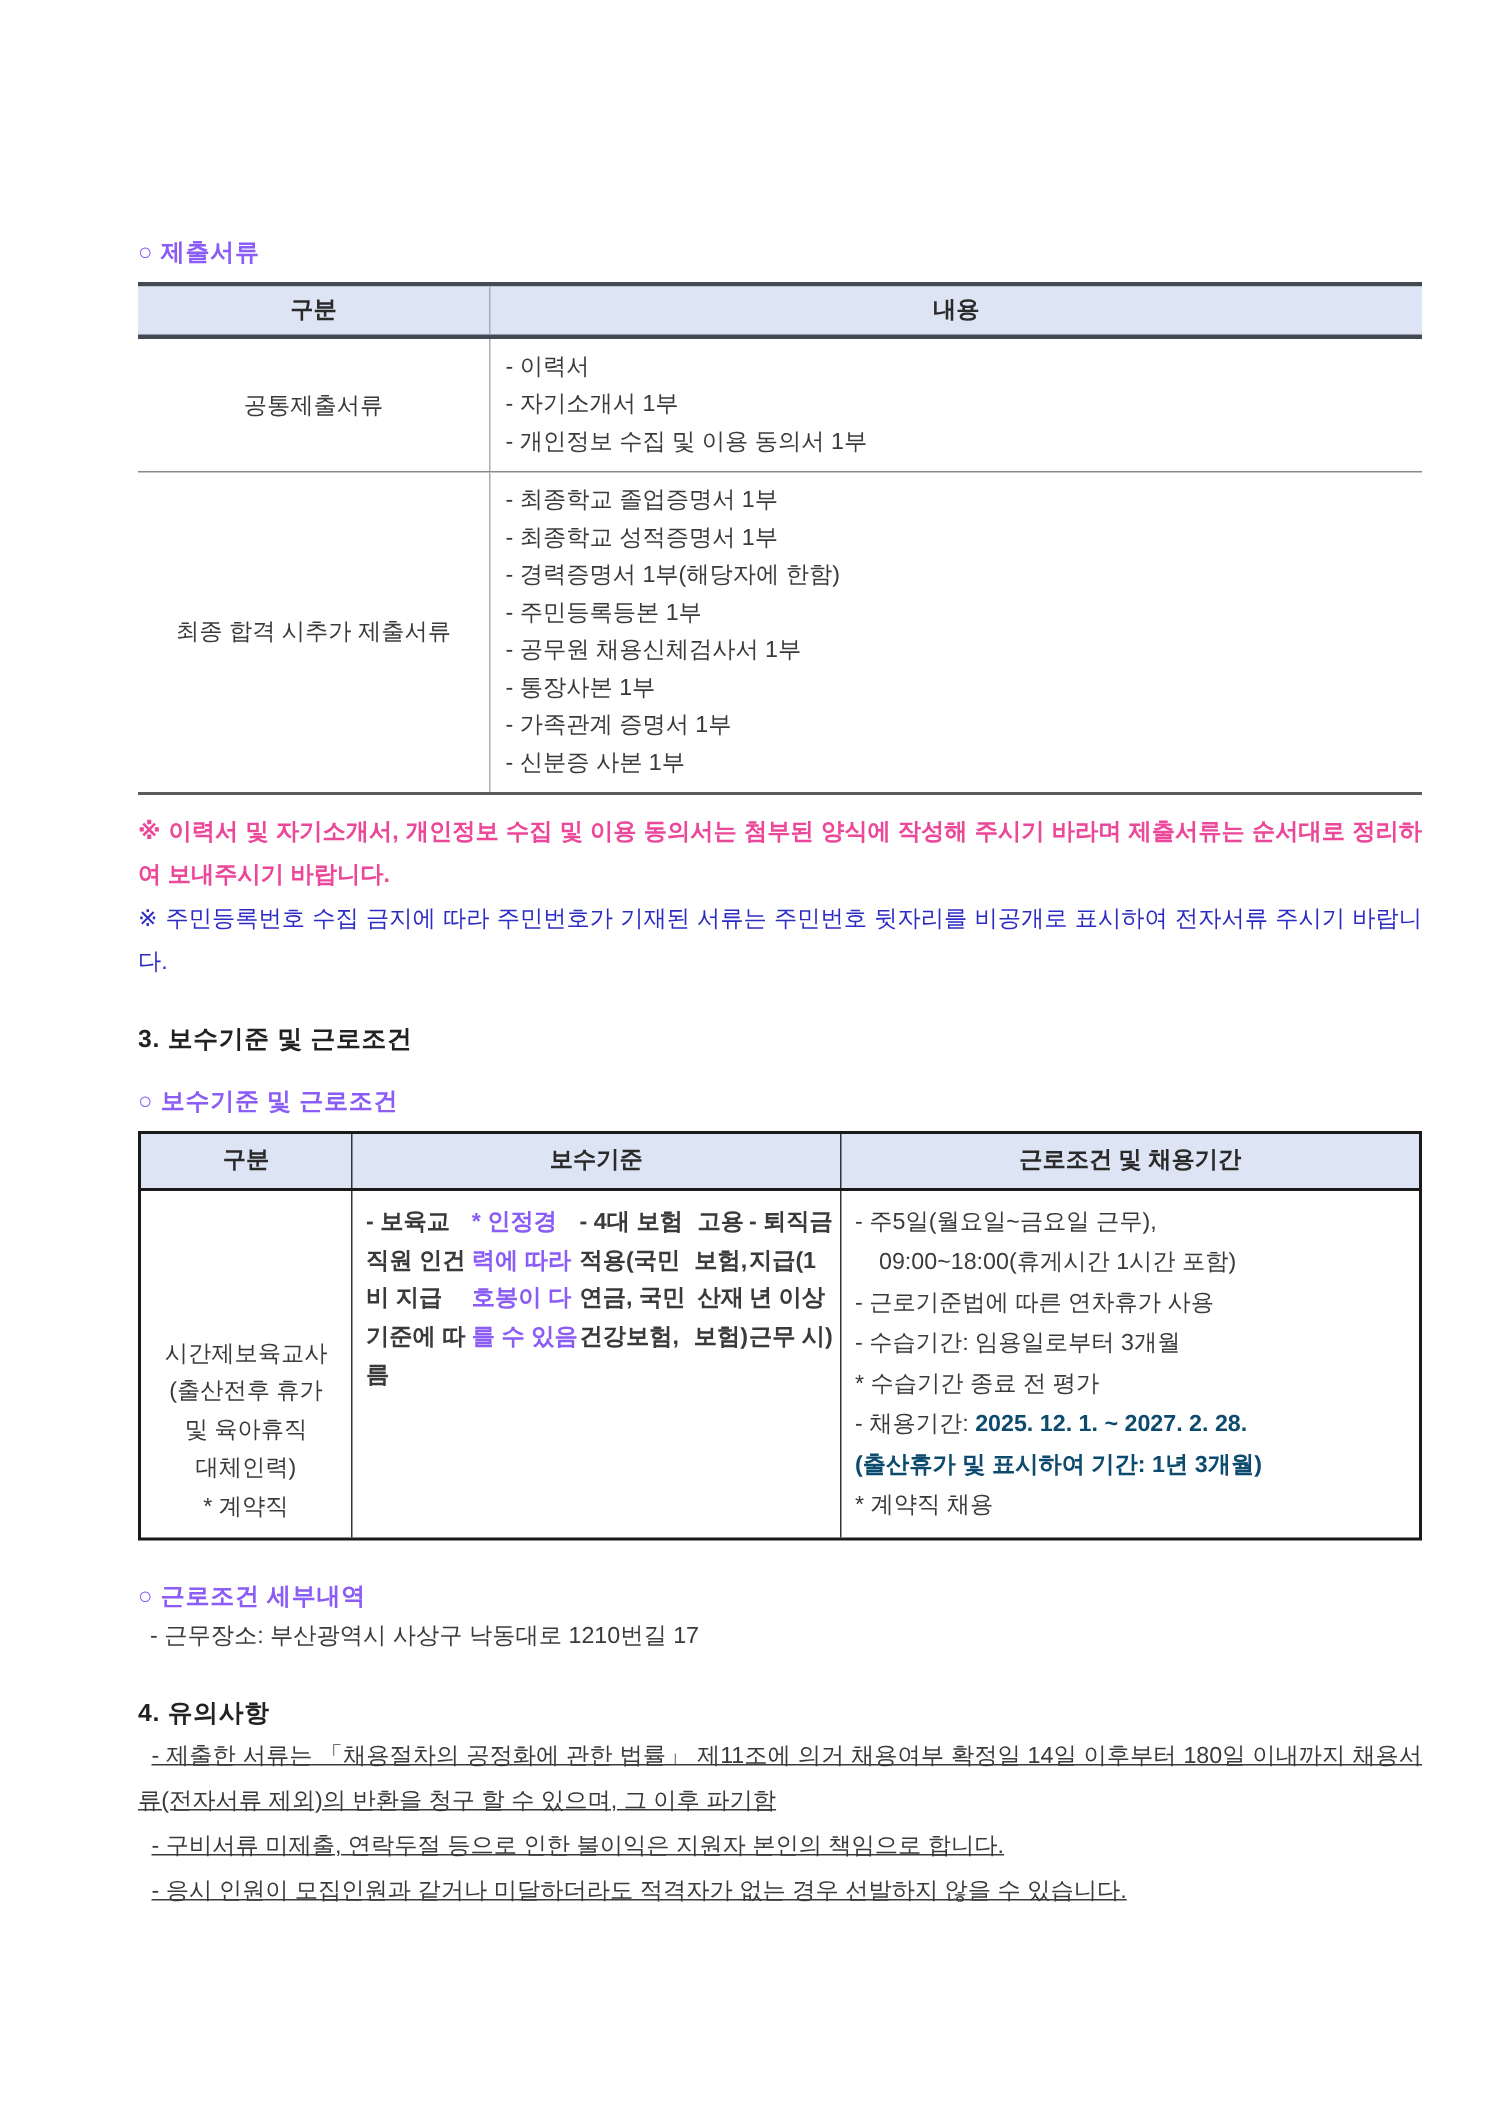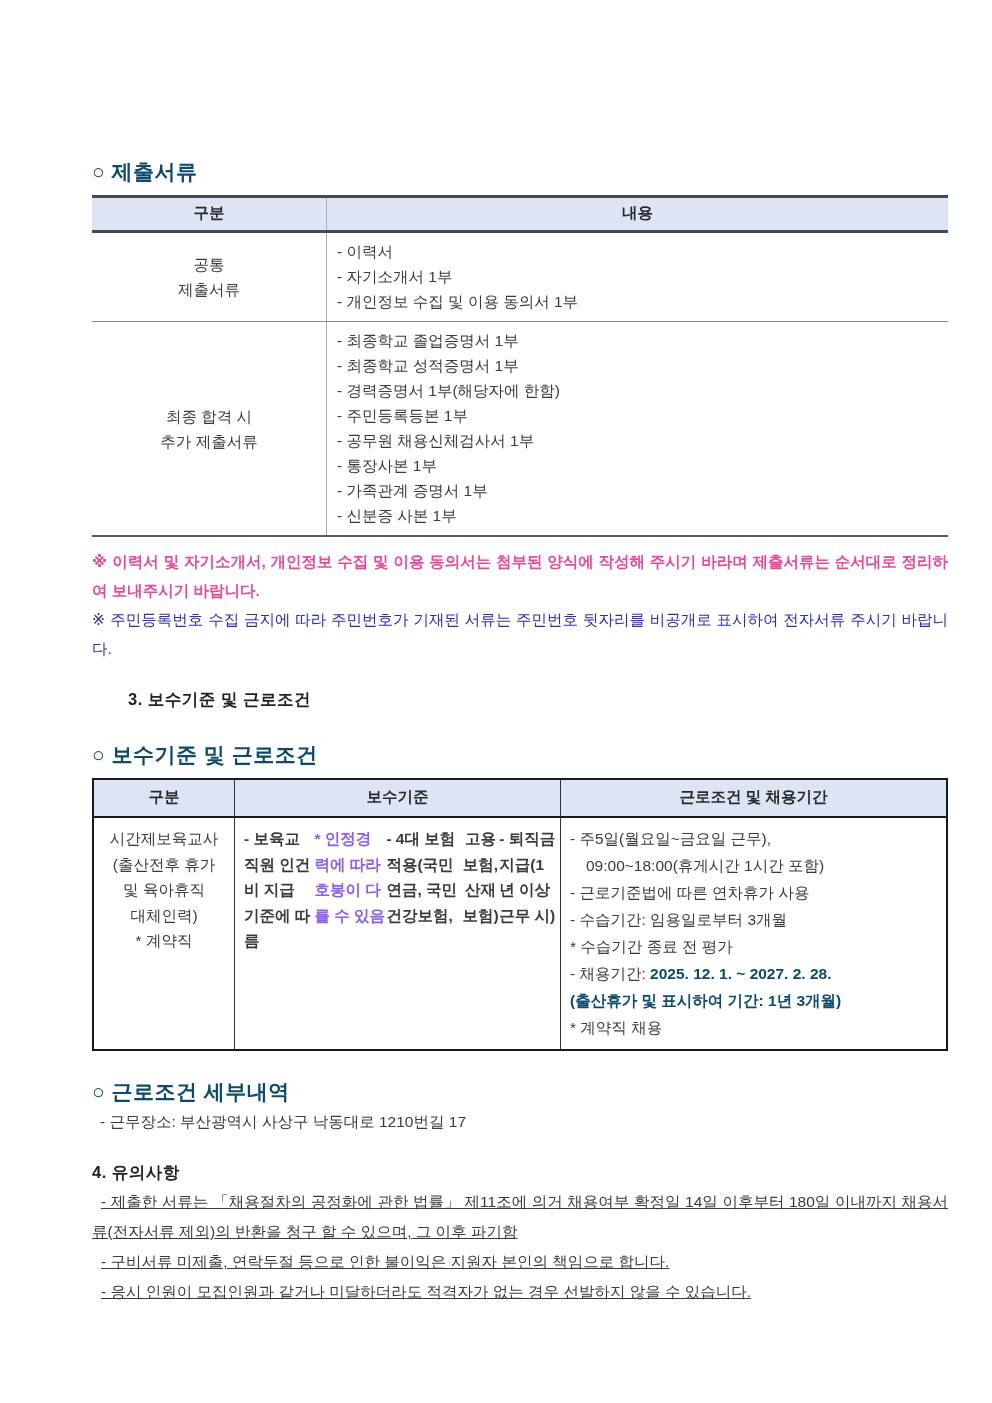--- a/index.html
+++ b/index.html
@@ -4,54 +4,54 @@
 <style>
   * { margin:0; padding:0; box-sizing:border-box; }
   html,body { background:#ffffff; }
   body {
     width:992px; height:1403px;
     font-family:"Liberation Sans","DejaVu Sans",sans-serif;
     font-size:15.5px; color:#3a3a3a; position:relative;
   }
   .content { position:absolute; left:92px; top:158px; width:856px; }
 
-  .h-circle { font-size:21px; font-weight:bold; color:#0c4a6e; margin-bottom:9px; letter-spacing:0.5px; }
+  .h-circle { font-size:16px; font-weight:bold; color:#8b5cf6; margin-bottom:9px; letter-spacing:0.5px; }
   .h-num { font-size:16.5px; font-weight:bold; color:#222; letter-spacing:0.5px; }
 
   
   .t1 { width:100%; border-top:3px solid #434a54; border-bottom:2px solid #5c5c5c; }
   .t1-head { display:flex; background:#dde4f3; border-bottom:3px solid #434a54; font-weight:bold; color:#2a2a2a; }
   .t1-head .c1 { width:235px; text-align:center; padding:5px 0 6px; border-right:1px solid #a7adb8; }
   .t1-head .c2 { flex:1; text-align:center; padding:5px 0 6px; }
   .t1-row { display:flex; }
   .t1-row + .t1-row { border-top:1px solid #8a8a8a; }
-  .t1-cat { width:235px; display:flex; flex-direction:column; justify-content:center; align-items:center;
+  .t1-cat { width:235px; display:flex; flex-direction:row; justify-content:center; align-items:center;
             line-height:25px; border-right:1px solid #a7adb8; color:#3a3a3a; }
   .t1-items { flex:1; padding:6px 4px 7px 10px; line-height:25px; }
 
   
   .notes { margin-top:10px; }
   .note { line-height:29px; text-align:justify; word-break:break-all; }
   .note-bold { font-weight:bold; color:#ec4899; }
   .note-blue { color:#2b2bc4; }
 
   
-  .sec3-title { margin-top:26px;margin-left:36px; }
-  .sec3-sub { margin-top:30px; margin-bottom:0; }
+  .sec3-title { margin-top:26px; }
+  .sec3-sub { margin-top:20px; margin-bottom:0; }
 
   
   .t2 { width:100%; margin-top:9px; border:2px solid #1a1a1a; }
   .t2-head { display:flex; background:#dde4f3; border-bottom:2px solid #1a1a1a; font-weight:bold; color:#2a2a2a; }
   .t2-head > div { padding:7px 0 8px; text-align:center; }
   .t2-head .c1, .t2-body .c1 { width:141px; }
   .t2-head .c2, .t2-body .c2 { width:326px; }
   .t2-head .c3, .t2-body .c3 { flex:1; }
   .t2-head .c1, .t2-head .c2 { border-right:1px solid #333; }
   .t2-body { display:flex; }
-  .t2-body .c1 { display:flex; flex-direction:column; justify-content:flex-start; align-items:center;
+  .t2-body .c1 { display:flex; flex-direction:column; justify-content:flex-end; align-items:center;
                  line-height:25.5px; border-right:1px solid #333; padding:8px 0; }
   .t2-body .c2 { display:flex; flex-direction:row; justify-content:center;
                  line-height:25.5px; border-right:1px solid #333; padding:8px 2px 8px 9px;font-weight:bold; }
   .t2-body .c3 { line-height:27px; padding:7px 2px 8px 9px; }
   .t2-line.center { text-align:center; padding-left:0; }
   .t2-line.indent { padding-left:16px; }
   .blue { color:#8b5cf6; }
   .blueb { color:#0c4a6e; font-weight:bold; }
 
   

